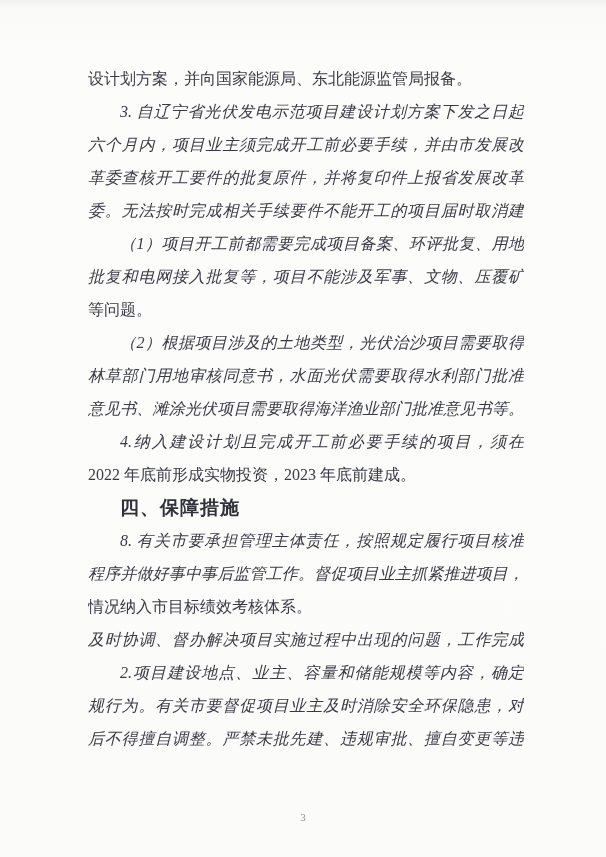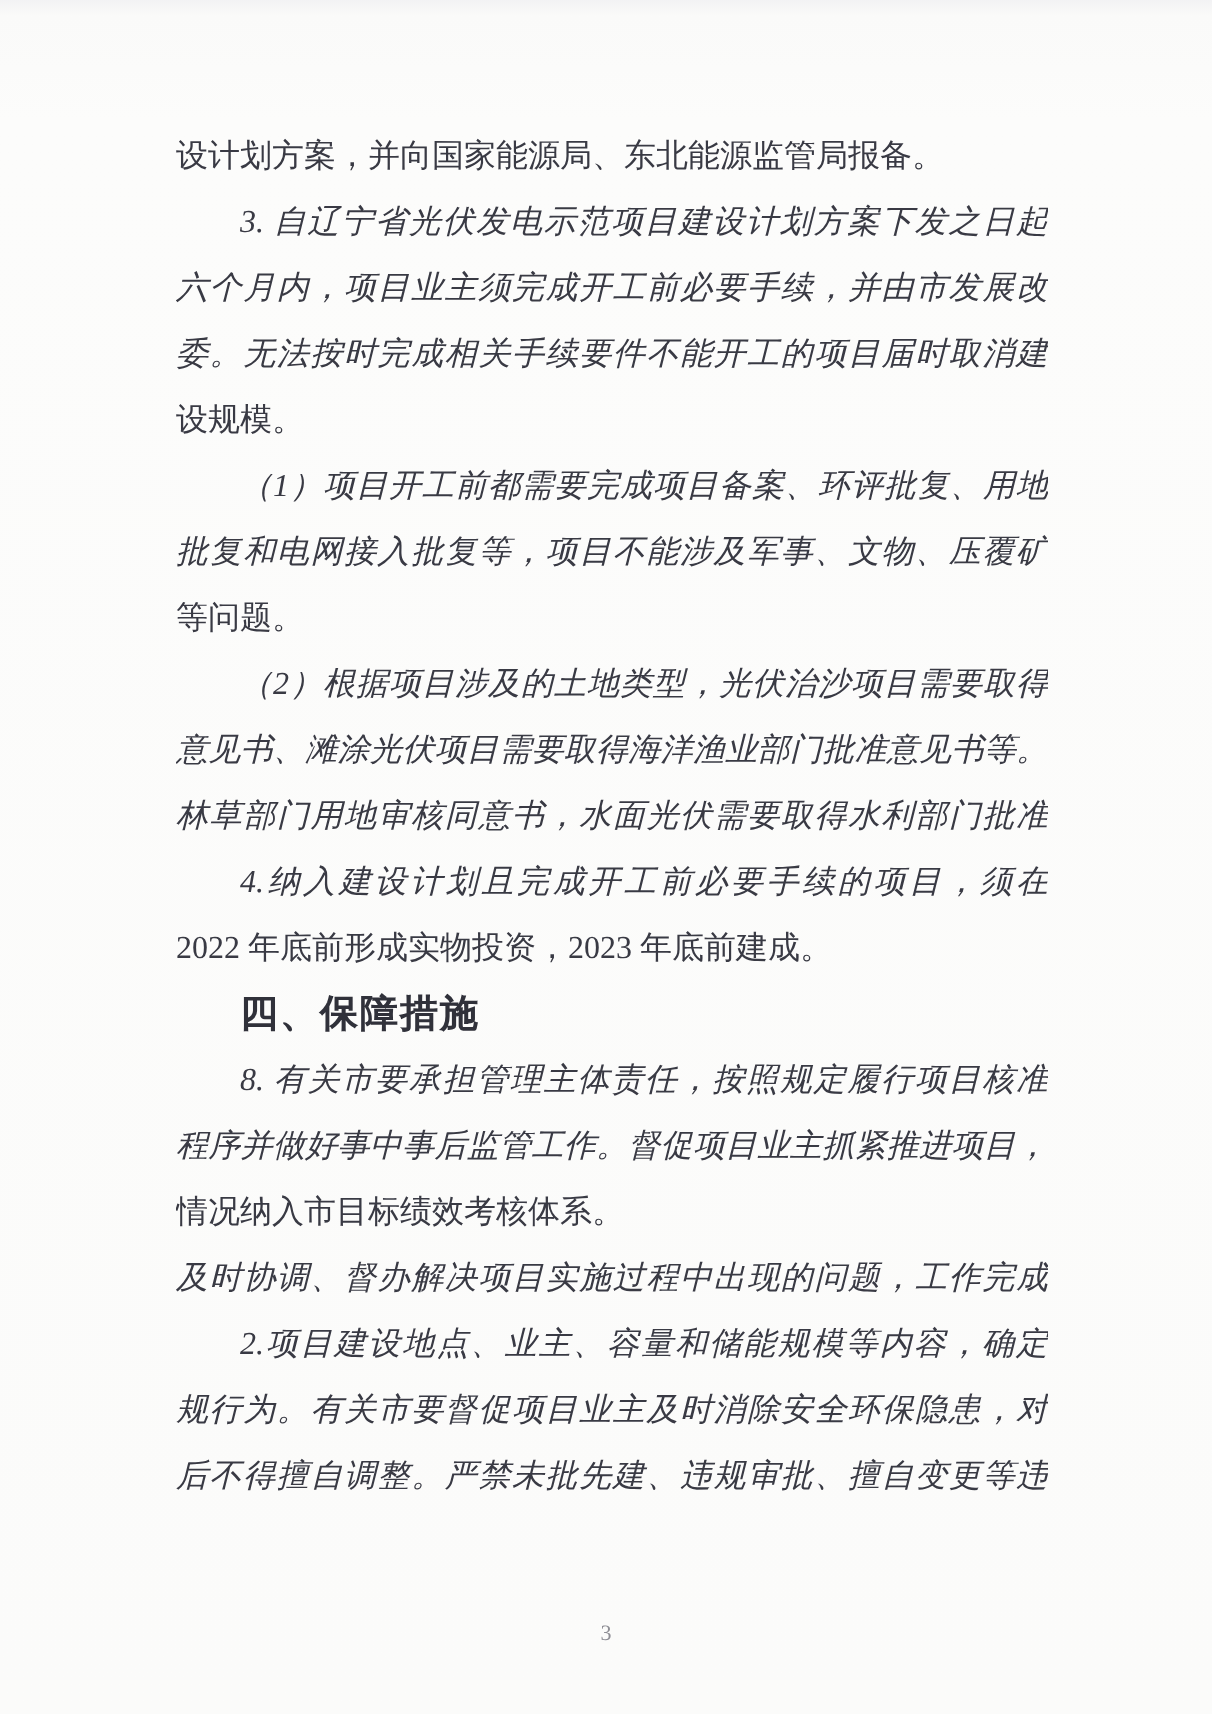--- a/index.html
+++ b/index.html
@@ -60,28 +60,28 @@
   }
 </style>
 </head>
 <body>
 
 <div class="page">
   <div class="textblock" id="textblock">
       <div class="line">设计划方案，并向国家能源局、东北能源监管局报备。</div>
       <div class="line ind jst">3. 自辽宁省光伏发电示范项目建设计划方案下发之日起</div>
       <div class="line jst">六个月内，项目业主须完成开工前必要手续，并由市发展改</div>
+      <div class="line jst">革委查核开工要件的批复原件，并将复印件上报省发展改革</div>
       <div class="line jst">委。无法按时完成相关手续要件不能开工的项目届时取消建</div>
-      <div class="line">设规模。</div>
       <div class="line ind jst">（1）项目开工前都需要完成项目备案、环评批复、用地</div>
       <div class="line jst">批复和电网接入批复等，项目不能涉及军事、文物、压覆矿</div>
       <div class="line">等问题。</div>
       <div class="line ind jst">（2）根据项目涉及的土地类型，光伏治沙项目需要取得</div>
+      <div class="line jst">林草部门用地审核同意书，水面光伏需要取得水利部门批准</div>
       <div class="line jst">意见书、滩涂光伏项目需要取得海洋渔业部门批准意见书等。</div>
-      <div class="line jst">林草部门用地审核同意书，水面光伏需要取得水利部门批准</div>
       <div class="line ind jst">4.纳入建设计划且完成开工前必要手续的项目，须在</div>
       <div class="line">2022 年底前形成实物投资，2023 年底前建成。</div>
       <div class="line ind bold">四、保障措施</div>
       <div class="line ind jst">8. 有关市要承担管理主体责任，按照规定履行项目核准</div>
       <div class="line jst">程序并做好事中事后监管工作。督促项目业主抓紧推进项目，</div>
       <div class="line">情况纳入市目标绩效考核体系。</div>
       <div class="line jst">及时协调、督办解决项目实施过程中出现的问题，工作完成</div>
       <div class="line ind jst">2.项目建设地点、业主、容量和储能规模等内容，确定</div>
       <div class="line jst">规行为。有关市要督促项目业主及时消除安全环保隐患，对</div>
       <div class="line jst">后不得擅自调整。严禁未批先建、违规审批、擅自变更等违</div>

